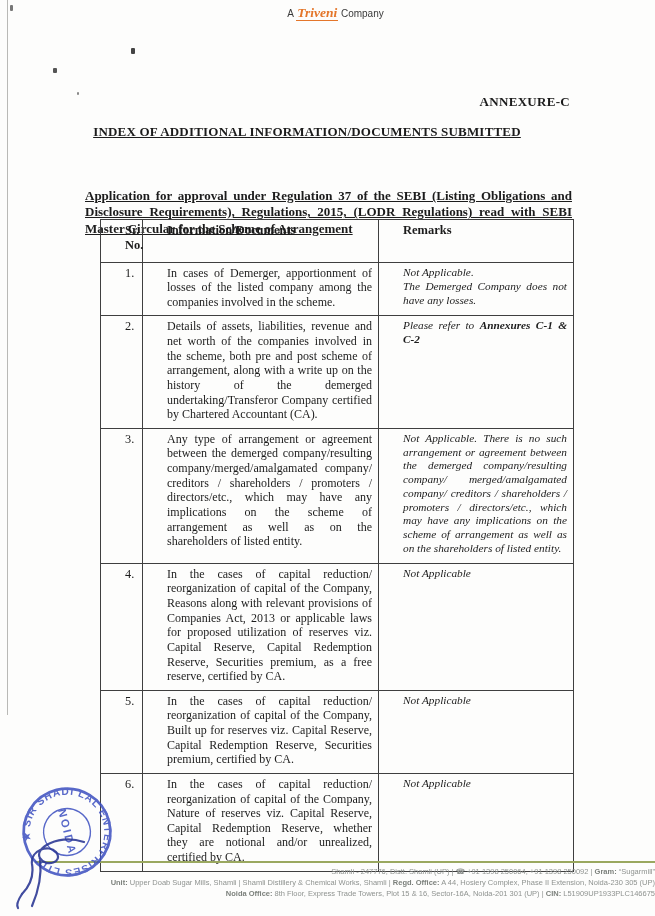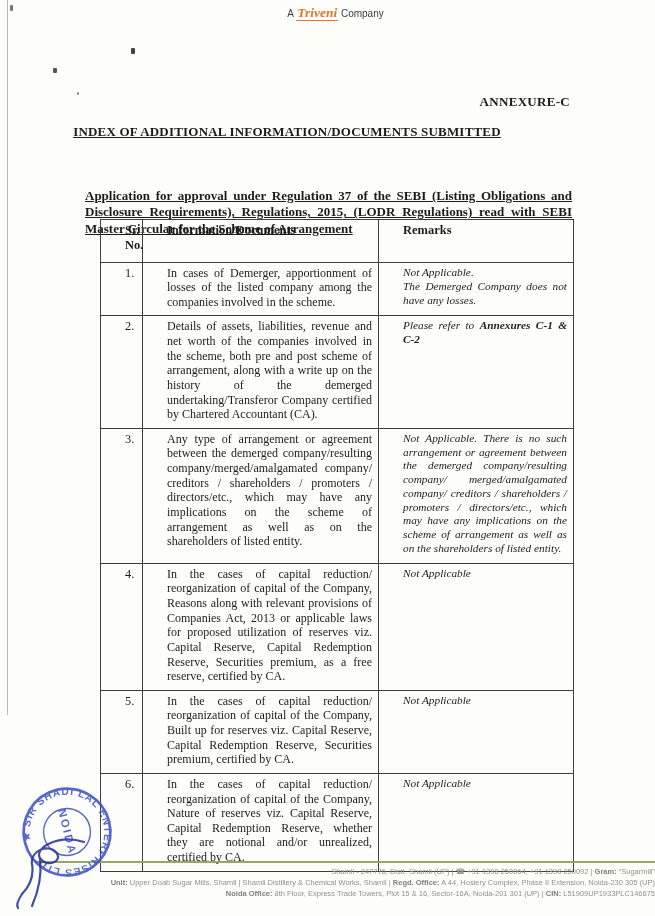--- a/index.html
+++ b/index.html
@@ -27,21 +27,21 @@
   }
   .tagline { text-align:right; margin-top:-3px; padding-right:2px;
     font-family:"Liberation Sans", sans-serif; font-size:10px; color:#3a3a3a; }
   .tagline .brand {
     font-family:"Liberation Serif", serif; font-style:italic; font-weight:bold;
     font-size:13.5px; color:#e4762a; border-bottom:1.5px solid #e4762a; padding:0 1px;
   }
 
   .annexure { position:absolute; top:94px; right:85px;
     font-weight:bold; font-size:13px; letter-spacing:0.3px; }
-  .doc-title { position:absolute; top:124px; left:12px; width:550px;
+  .doc-title { position:absolute; top:124px; left:32px; width:550px;
     text-align:center; font-weight:bold; font-size:13px;
     text-decoration:underline; letter-spacing:0.2px; }
   .doc-subtitle { position:absolute; top:156px; left:85px; width:487px;
     font-weight:bold; font-size:13px; line-height:16.4px;
     text-align:justify; text-decoration:underline;margin-top:32px; }
 
   
   table.info-table {
     position:absolute; top:219px; left:100px; width:473px;
     border-collapse:collapse; table-layout:fixed;

